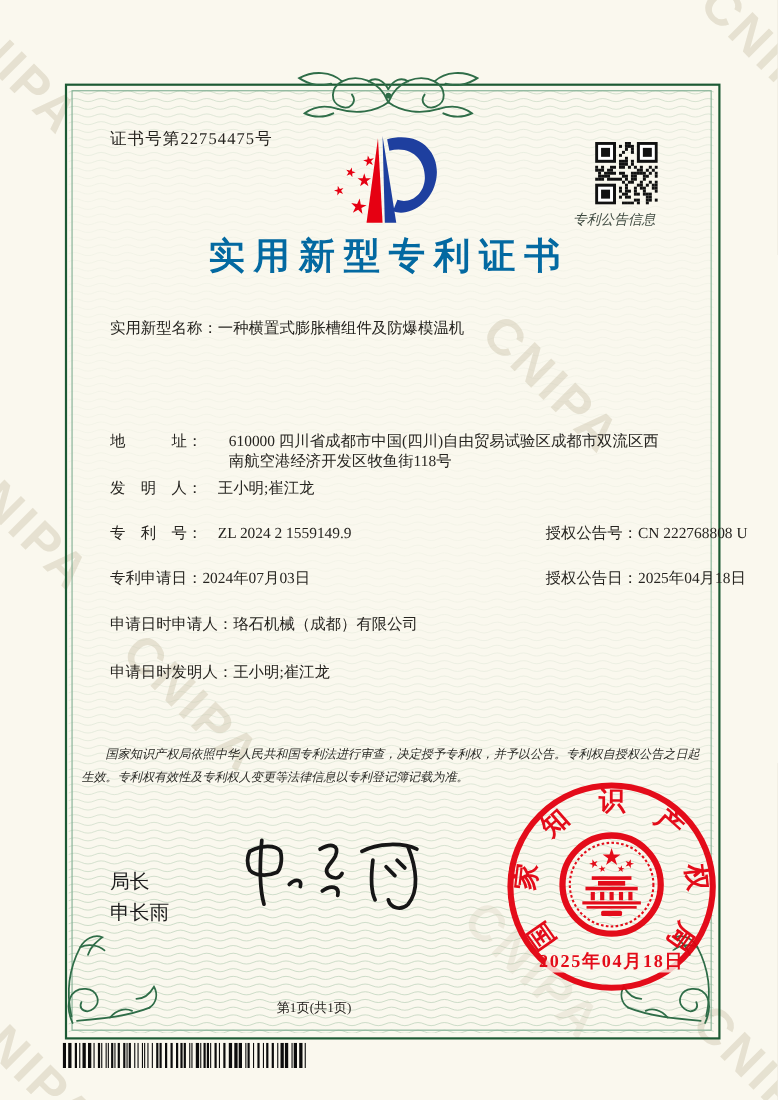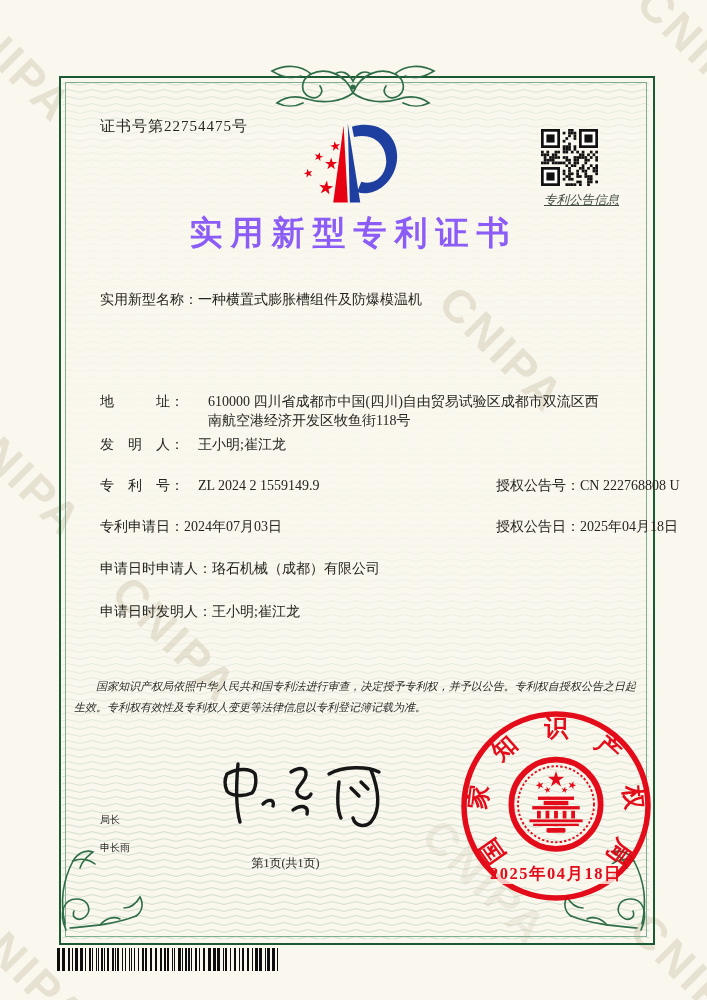--- a/index.html
+++ b/index.html
@@ -16,36 +16,36 @@
       mask-image:linear-gradient(180deg,rgba(0,0,0,.95) 0%,rgba(0,0,0,.45) 4%,rgba(0,0,0,.16) 11%,rgba(0,0,0,.13) 52%,rgba(0,0,0,.45) 70%,rgba(0,0,0,.95) 86%,#000 100%);}
   .frame-outer{position:absolute;left:59px;top:76px;width:592px;height:865px;
       border:2.5px solid var(--green-dark,#1c5a34);z-index:2;pointer-events:none;}
   .frame-inner{position:absolute;left:65px;top:82px;width:580px;height:853px;
       border:1px solid #7fae92;z-index:2;pointer-events:none;}
   .orn{position:absolute;z-index:3;pointer-events:none;}
   
   .cert-no{position:absolute;left:100px;top:117px;font-size:15px;letter-spacing:1px;z-index:4;}
   .logo{position:absolute;left:300px;top:119px;z-index:4;}
   .qr{position:absolute;left:541px;top:129px;z-index:4;}
-  .qr-caption{position:absolute;left:521px;top:192px;width:98px;text-align:right;
-      font-size:12.5px;font-style:italic;color:#3f4a41;z-index:4;text-decoration:underline;}
+  .qr-caption{position:absolute;left:521px;top:192px;width:98px;text-align:left;
+      font-size:12.5px;font-style:italic;color:#3f4a41;z-index:4;}
   .title{position:absolute;left:0;top:211px;width:707px;text-align:center;margin:0;
-      font-size:33px;font-weight:700;letter-spacing:8px;color:#8b5cf6;z-index:4;}
+      font-size:33px;font-weight:700;letter-spacing:8px;color:#0369a1;z-index:4;}
   .row{position:absolute;left:100px;font-size:14px;line-height:19px;z-index:4;white-space:nowrap;}
   .row .lbl{display:inline-block;min-width:98px;}
   .row.addr{display:flex;white-space:normal;font-family:Liberation Serif, serif;}
   .row.addr .val{width:392px;margin-left:10px;}
   .col2{position:absolute;left:396px;top:0;}
   .statement{position:absolute;left:74px;top:676px;width:562px;margin:0;z-index:4;
       font-size:11px;line-height:20.5px;font-style:italic;text-indent:2em;text-align:justify;color:#2a2a26;}
-  .signoff{position:absolute;left:100px;top:806px;z-index:4;
-      font-family:"Liberation Sans","DejaVu Sans",sans-serif;font-size:10px;line-height:28px;color:#1d1d1d;}
+  .signoff{position:absolute;left:100px;top:787px;z-index:4;
+      font-family:"Liberation Sans","DejaVu Sans",sans-serif;font-size:18px;line-height:28px;color:#1d1d1d;}
   .sig{position:absolute;left:205px;top:752px;z-index:4;}
   .seal{position:absolute;left:456px;top:706px;z-index:5;}
-  .footer-page{position:absolute;left:0;top:855px;width:571px;text-align:center;font-size:12px;z-index:4;}
+  .footer-page{position:absolute;left:0;top:908px;width:571px;text-align:center;font-size:12px;z-index:4;}
   .barcode{position:absolute;left:57px;top:948px;z-index:4;}
 </style>
 </head>
 <body>
 
 <div class="page">
 
   <span class="wm" style="left:-90px;top:32px">CNIPA</span>
   <span class="wm" style="left:600px;top:22px">CNIPA</span>
   <span class="wm" style="left:-80px;top:447px">CNIPA</span>

